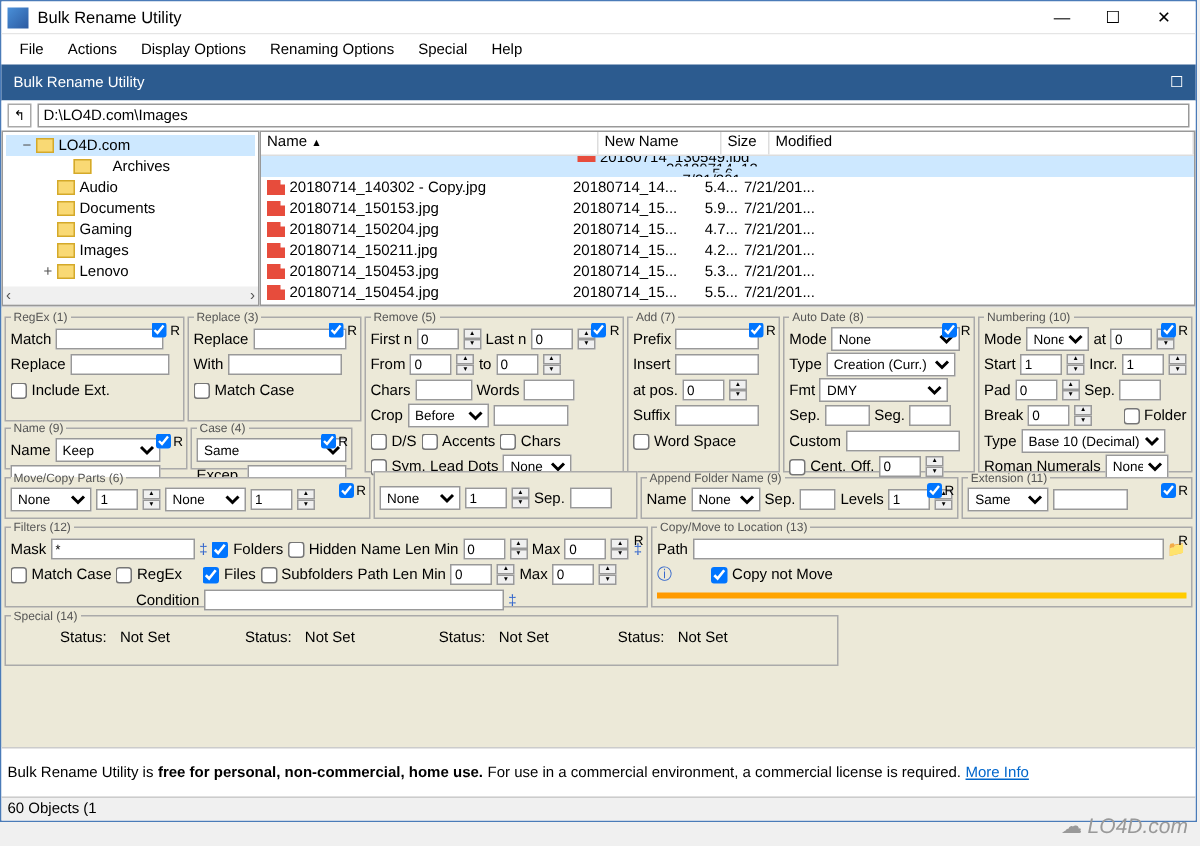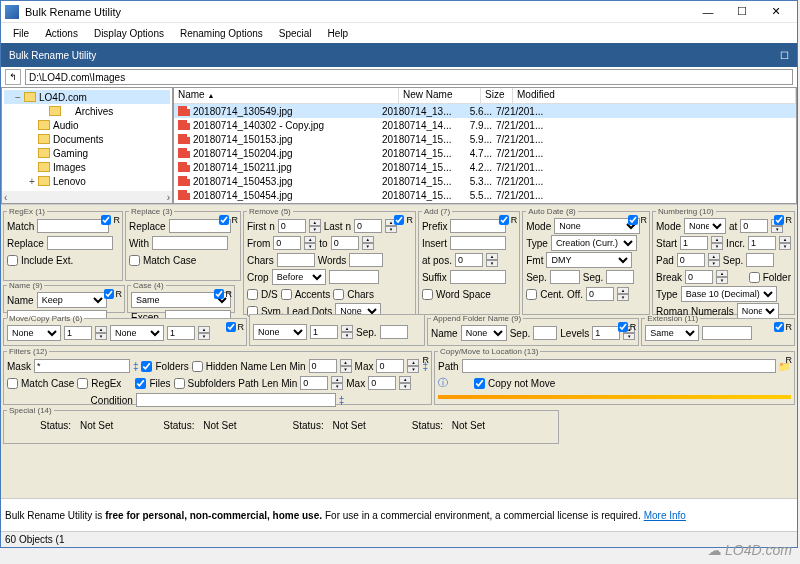--- a/index.html
+++ b/index.html
@@ -22,21 +22,21 @@
 .tree-row { display: flex; align-items: center; height: 14px; font-size: 10px; white-space: nowrap; }
 .tree-row .exp { width: 12px; text-align: center; color: #555; }
 .tree-row .fold { width: 12px; height: 10px; margin-right: 3px; display: inline-block; }
 .fold-y { background: #f9d974; border: 1px solid #d4a92a; }
 .tree-sel { background: #cde8ff; }
 .tree-scroll { position: absolute; bottom: 0; left: 0; right: 0; height: 12px; background: #f0f0f0; display: flex; align-items: center; justify-content: space-between; padding: 0 2px; font-size: 8px; color: #555; }
 .list { flex: 1; border: 1px solid #999; background: #fff; overflow: hidden; }
 .list-head { display: flex; background: #fff; border-bottom: 1px solid #ddd; height: 16px; }
 .list-head div { border-right: 1px solid #ddd; padding: 1px 4px; font-size: 10px; }
 .list-body .lr { display: flex; height: 14px; align-items: center; }
-.lr.sel { background: #cde8ff; }
+.lr.sel { background: #cde8ff; flex-direction: column; }
 .lr .fic { width: 12px; height: 10px; background: #e74c3c; margin: 0 3px 0 4px; display: inline-block; position: relative; }
 .lr .fic::before { content:''; position:absolute; top:0; right:0; width:3px; height:3px; background:#fff; }
 .lr div { font-size: 10px; overflow: hidden; white-space: nowrap; }
 .c-name { width: 208px; display: flex; align-items: center; }
 .c-new { width: 82px; }
 .c-size { width: 32px; text-align: right; padding-right: 4px; }
 .c-mod { width: 60px; }
 .panels { flex: 1; background: #ece9d8; padding: 2px; display: flex; flex-direction: column; gap: 1px; overflow: hidden; }
 .prow { display: flex; gap: 2px; }
 fieldset { border: 1px solid #aaa; padding: 1px 3px 3px 3px; background: #ece9d8; position: relative; }
@@ -148,21 +148,21 @@
       <div class="list-body" id="list-rows">
           <div class="lr sel">
             <div class="c-name"><span class="fic"></span>20180714_130549.jpg</div>
             <div class="c-new">20180714_13...</div>
             <div class="c-size">5.6...</div>
             <div class="c-mod">7/21/201...</div>
           </div>
           <div class="lr">
             <div class="c-name"><span class="fic"></span>20180714_140302 - Copy.jpg</div>
             <div class="c-new">20180714_14...</div>
-            <div class="c-size">7.9...</div>
+            <div class="c-size">5.4...</div>
             <div class="c-mod">7/21/201...</div>
           </div>
           <div class="lr">
             <div class="c-name"><span class="fic"></span>20180714_150153.jpg</div>
             <div class="c-new">20180714_15...</div>
             <div class="c-size">5.9...</div>
             <div class="c-mod">7/21/201...</div>
           </div>
           <div class="lr">
             <div class="c-name"><span class="fic"></span>20180714_150204.jpg</div>
@@ -340,20 +340,24 @@
           </div>
         <div class="fl">
             <label>Fmt</label>
             <select style="width:86px"><option>DMY</option></select>
           </div>
         <div class="fl">
             <label>Sep.</label>
             <input type="text" style="width: 30px;">
             <label>Seg.</label>
             <input type="text" style="width: 28px;">
+          </div>
+        <div class="fl">
+            <label>Custom</label>
+            <input type="text" style="width: 76px;">
           </div>
         <div class="fl">
             <input type="checkbox" style="">
             <label>Cent.</label>
             <label>Off.</label>
             <div class="spin">0</div>
             <div class="spinbtn">
               <div>▴</div>
               <div>▾</div>
             </div>

